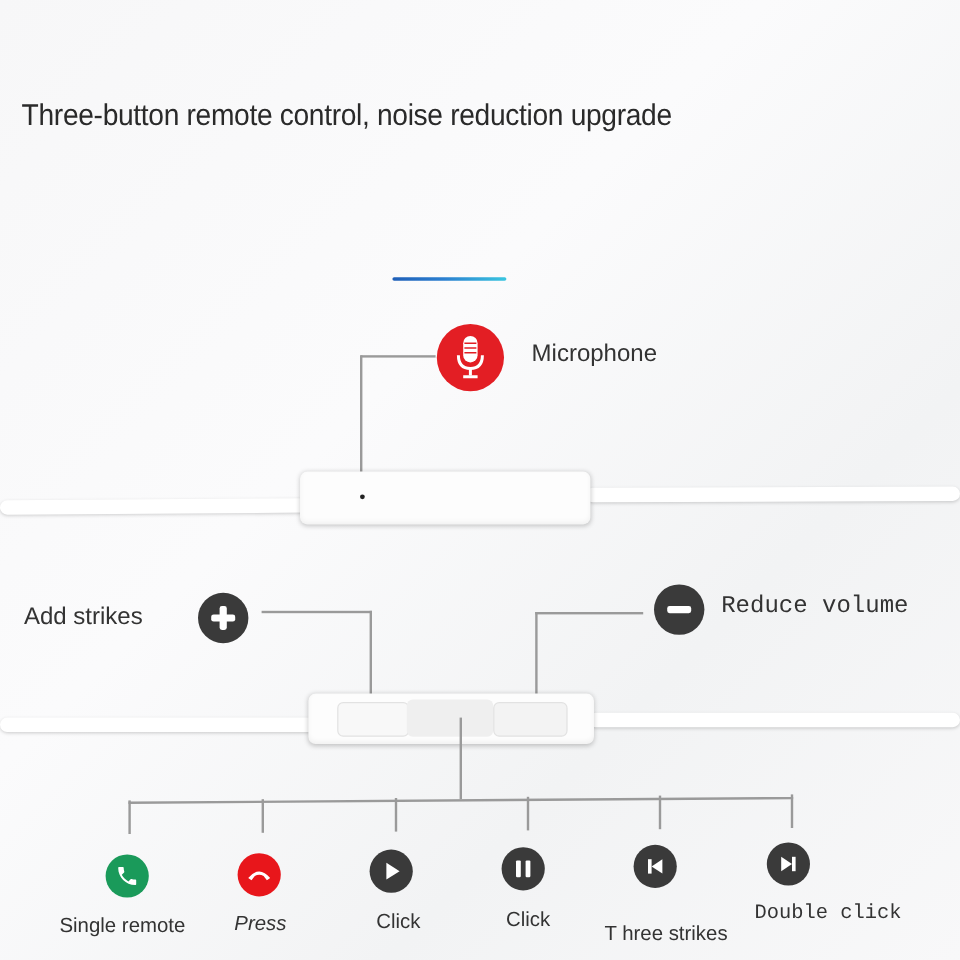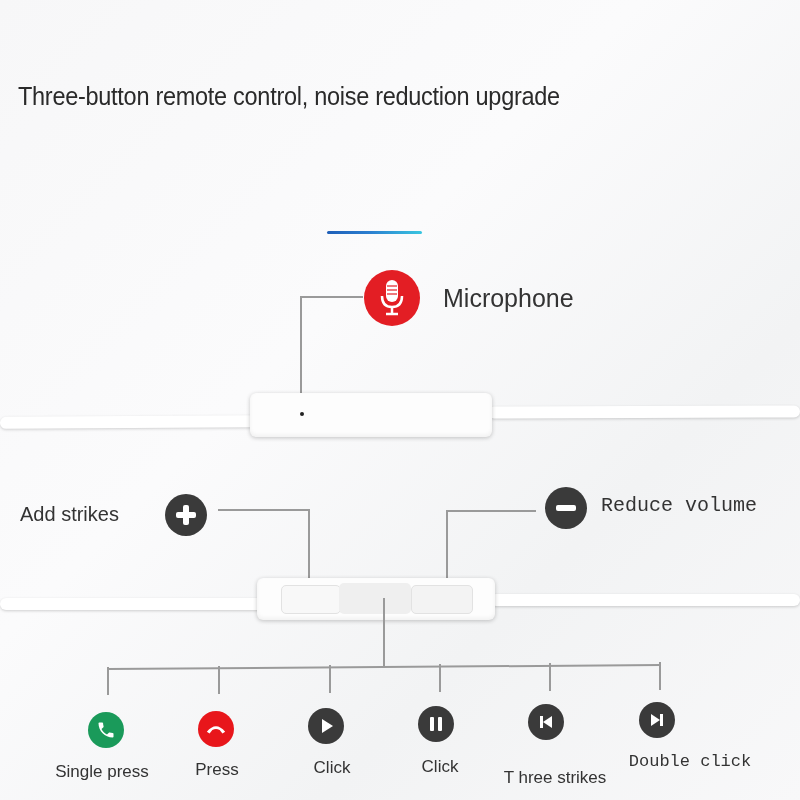--- a/index.html
+++ b/index.html
@@ -46,21 +46,21 @@
   <svg width="34" height="40" viewBox="0 0 34 40">
     <rect x="11" y="2" width="12" height="22" rx="6" fill="#fff"></rect>
     <line x1="12" y1="8" x2="22" y2="8" stroke="#e31e24" stroke-width="1.2"></line>
     <line x1="12" y1="12" x2="22" y2="12" stroke="#e31e24" stroke-width="1.2"></line>
     <line x1="12" y1="16" x2="22" y2="16" stroke="#e31e24" stroke-width="1.2"></line>
     <path d="M7 18 Q7 29 17 29 Q27 29 27 18" fill="none" stroke="#fff" stroke-width="2.5"></path>
     <line x1="17" y1="29" x2="17" y2="35" stroke="#fff" stroke-width="2.5"></line>
     <line x1="11" y1="36" x2="23" y2="36" stroke="#fff" stroke-width="2.5"></line>
   </svg>
 </div>
-<div class="label" style="left:443px; top:284px; font-size:25px;">Microphone</div>
+<div class="label" style="left:443px; top:284px; font-size:20px;">Microphone</div>
 
 <div class="cable" style="left:0px; top:416px; width:260px; transform:rotate(-0.4deg);"></div>
 <div class="cable" style="left:488px; top:406px; width:312px; transform:rotate(-0.2deg);"></div>
 <div class="remote" style="left:250px; top:393px; width:242px; height:44px;"></div>
 <div class="abs" style="left:300px; top:412px; width:4px; height:4px; border-radius:50%; background:#222;"></div>
 
 <div class="label" style="left:20px; top:503px;">Add strikes</div>
 <div class="icon-circle" style="left:165px; top:494px; width:42px; height:42px; background:#3a3a3a;">
   <svg width="26" height="26" viewBox="0 0 26 26">
       <rect x="10" y="3" width="6" height="20" rx="2" fill="#fff"></rect>
@@ -123,18 +123,18 @@
       <path d="M15 3 L6 9 L15 15 Z" fill="#fff"></path>
     </svg>
 </div>
 <div class="icon-circle" style="left:639px; top:702px; width:36px; height:36px; background:#3a3a3a;">
   <svg width="18" height="18" viewBox="0 0 18 18">
       <path d="M3 3 L12 9 L3 15 Z" fill="#fff"></path>
       <rect x="12" y="3" width="3" height="12" fill="#fff"></rect>
     </svg>
 </div>
 
-<div class="small-label" style="left:102px; top:762px;">Single press</div>
-<div class="small-label" style="left:217px; top:760px;">Press</div>
+<div class="small-label" style="left:102px; top:762px;">Single remote</div>
+<div class="small-label" style="left:217px; top:760px;font-style:italic;">Press</div>
 <div class="small-label" style="left:332px; top:758px;">Click</div>
 <div class="small-label" style="left:440px; top:757px;">Click</div>
 <div class="small-label" style="left:555px; top:768px;">T hree strikes</div>
 <div class="small-label" style="left:690px; top:752px;font-family:Liberation Mono, monospace;">Double click</div>
 
 </body></html>

